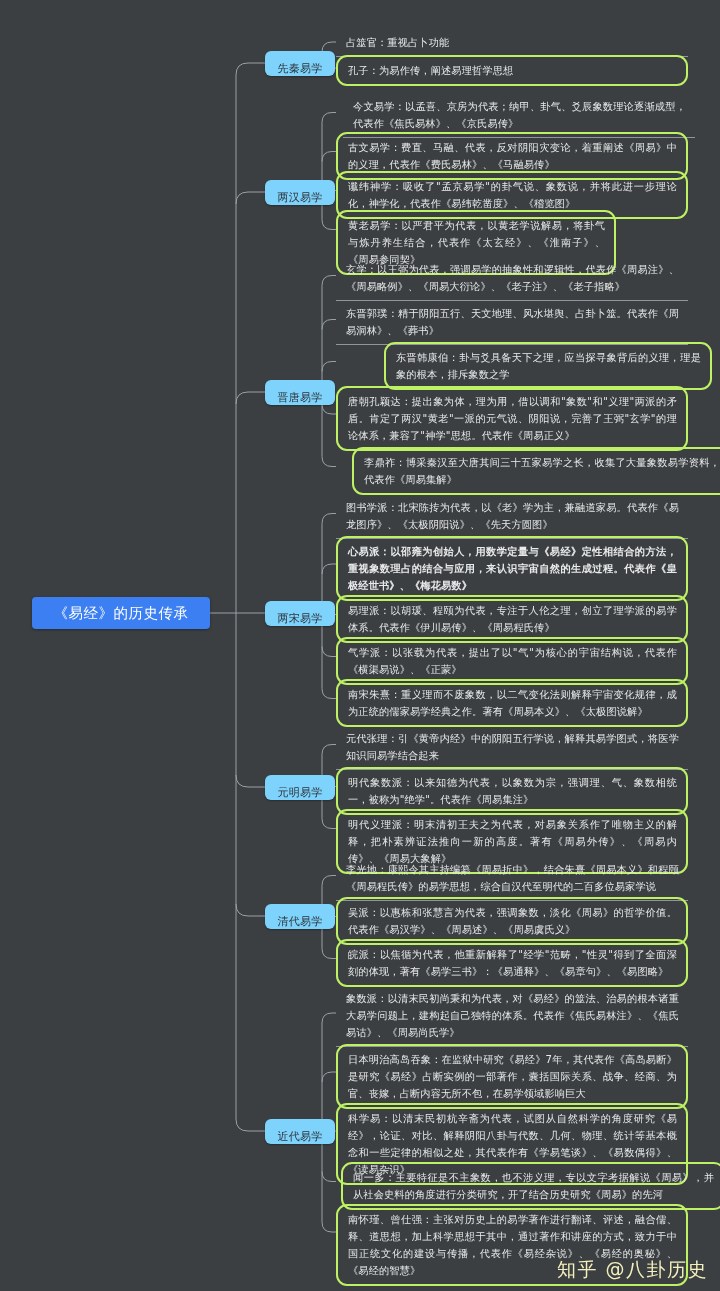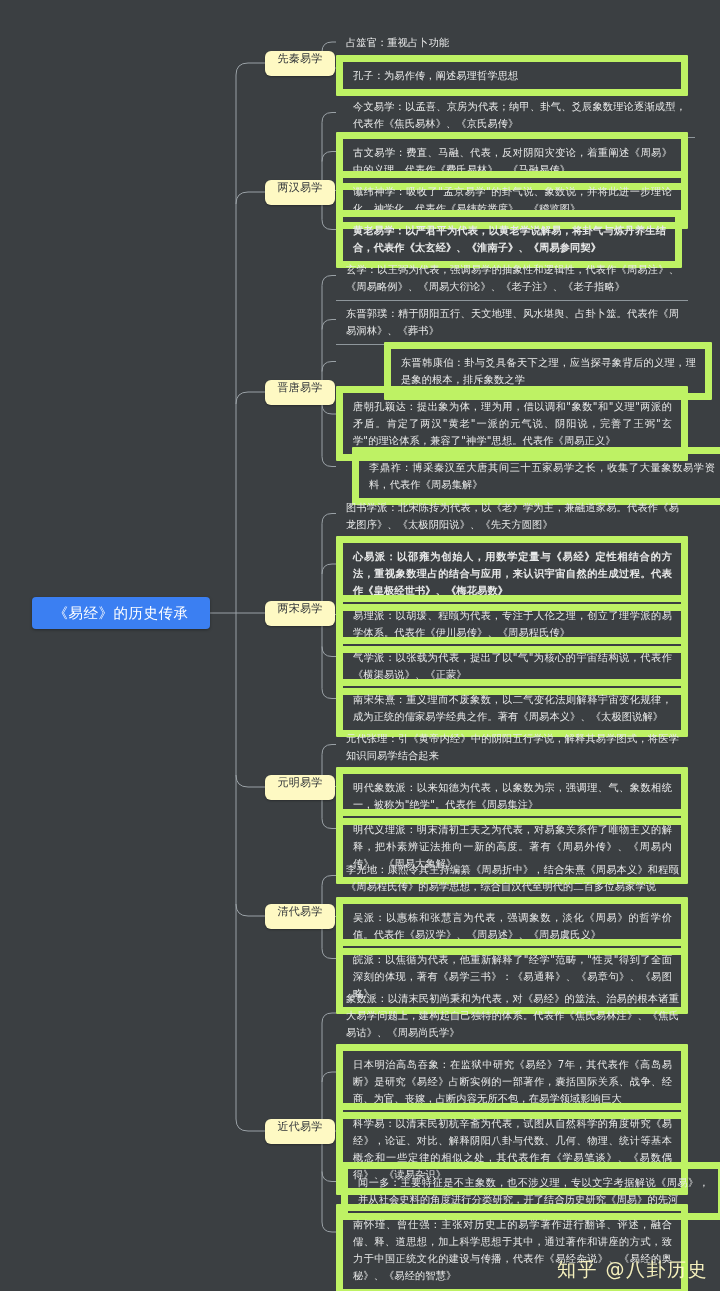--- a/index.html
+++ b/index.html
@@ -48,26 +48,26 @@
   .root-node .root-label {
     font-size: 14.5px;
     letter-spacing: .5px;
     color: #ffffff;
     white-space: nowrap;
   }
 
   
   .branch-node {
     position: absolute;
-    background: #fef9c3;
+    background: #7dd3fc;
     border-radius: 6px;
     height: 25px;
     width: 64px;
     display: flex;
-    align-items: flex-start;
+    align-items: flex-end;
     justify-content: center;
     box-sizing: border-box;
     box-shadow: 0 1px 2px rgba(0,0,0,.3);
   }
   .branch-node .branch-label {
     font-size: 11px;
     color: #2f3338;
     white-space: nowrap;
     letter-spacing: .3px;
   }
@@ -78,22 +78,22 @@
     box-sizing: border-box;
     padding: 5px 9px 5px 10px;
     font-size: 10.2px;
     line-height: 17px;
     color: #e9eaea;
     letter-spacing: .15px;
     background: transparent;
     text-align: justify;
   }
   .leaf-node.boxed {
-    border: 7px solid #bef264;
-    border-radius: 1px;
+    border: 2px solid #bef264;
+    border-radius: 11px;
   }
   .leaf-node.underlined {
     border-bottom: 1px solid #8f979c;
   }
 
   
   .watermark {
     position: absolute;
     right: 12px;
     bottom: 8px;
@@ -171,21 +171,21 @@
         <span class="branch-label">先秦易学</span>
       </div>
       <div class="leaf-node underlined" style="left: 336px; top: 29px; width: 352px; min-height: 26px;">占筮官：重视占卜功能</div>
       <div class="leaf-node boxed" style="left: 336px; top: 55px; width: 352px; min-height: 26px;">孔子：为易作传，阐述易理哲学思想</div>
       <div class="branch-node" style="left: 265px; top: 179.5px; width: 70px;">
         <span class="branch-label">两汉易学</span>
       </div>
       <div class="leaf-node underlined" style="left: 343px; top: 93px; width: 352px; min-height: 39px;">今文易学：以孟喜、京房为代表；纳甲、卦气、爻辰象数理论逐渐成型，代表作《焦氏易林》、《京氏易传》</div>
       <div class="leaf-node boxed" style="left: 336px; top: 132px; width: 352px; min-height: 39px;">古文易学：费直、马融、代表，反对阴阳灾变论，着重阐述《周易》中的义理，代表作《费氏易林》、《马融易传》</div>
       <div class="leaf-node boxed" style="left: 336px; top: 171px; width: 352px; min-height: 39px;">谶纬神学：吸收了"孟京易学"的卦气说、象数说，并将此进一步理论化，神学化，代表作《易纬乾凿度》、《稽览图》</div>
-      <div class="leaf-node boxed" style="left: 336px; top: 210px; width: 346px; min-height: 39px; font-weight: bold;">黄老易学：以严君平为代表，以黄老学说解易，将卦气与炼丹养生结合，代表作《太玄经》、《淮南子》、《周易参同契》</div>
+      <div class="leaf-node boxed" style="left: 336px; top: 210px; width: 280px; min-height: 39px;">黄老易学：以严君平为代表，以黄老学说解易，将卦气与炼丹养生结合，代表作《太玄经》、《淮南子》、《周易参同契》</div>
       <div class="branch-node" style="left: 265px; top: 379.5px; width: 70px;">
         <span class="branch-label">晋唐易学</span>
       </div>
       <div class="leaf-node underlined" style="left: 336px; top: 256px; width: 352px; min-height: 39px;">玄学：以王弼为代表，强调易学的抽象性和逻辑性，代表作《周易注》、《周易略例》、《周易大衍论》、《老子注》、《老子指略》</div>
       <div class="leaf-node underlined" style="left: 336px; top: 300px; width: 352px; min-height: 39px;">东晋郭璞：精于阴阳五行、天文地理、风水堪舆、占卦卜筮。代表作《周易洞林》、《葬书》</div>
       <div class="leaf-node boxed" style="left: 336px; top: 342px; width: 328px; min-height: 39px; margin-left: 48px;">东晋韩康伯：卦与爻具备天下之理，应当探寻象背后的义理，理是象的根本，排斥象数之学</div>
       <div class="leaf-node boxed" style="left: 336px; top: 386px; width: 352px; min-height: 56px;">唐朝孔颖达：提出象为体，理为用，借以调和"象数"和"义理"两派的矛盾。肯定了两汉"黄老"一派的元气说、阴阳说，完善了王弼"玄学"的理论体系，兼容了"神学"思想。代表作《周易正义》</div>
       <div class="leaf-node boxed" style="left: 352px; top: 447px; width: 379px; min-height: 39px;">李鼎祚：博采秦汉至大唐其间三十五家易学之长，收集了大量象数易学资料，代表作《周易集解》</div>
       <div class="branch-node" style="left: 265px; top: 600.5px; width: 70px;">
         <span class="branch-label">两宋易学</span>

